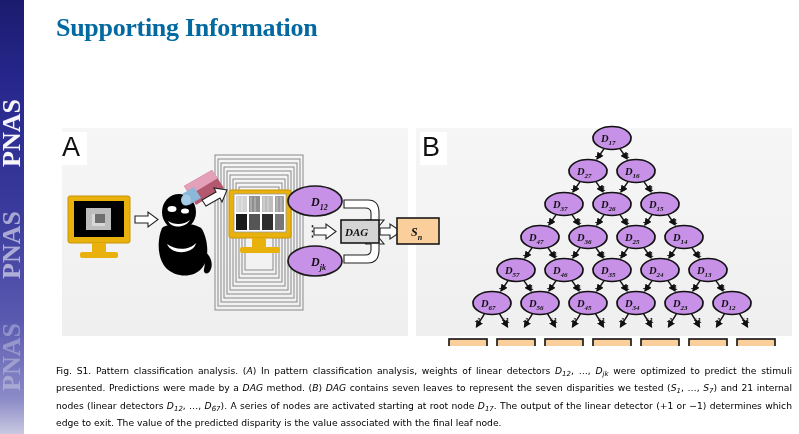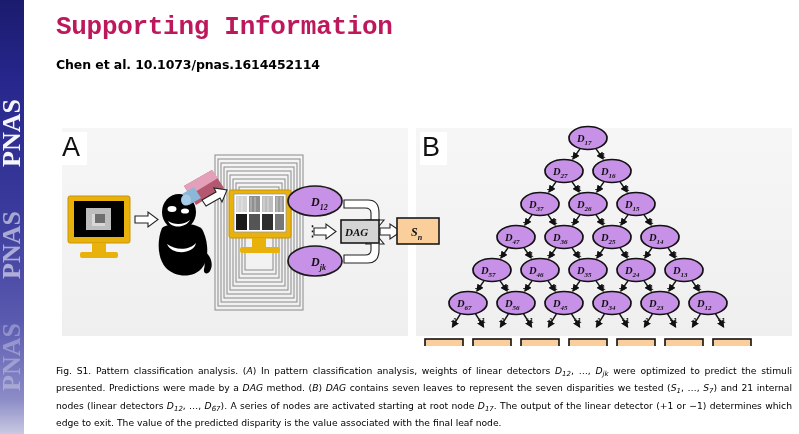--- a/index.html
+++ b/index.html
@@ -28,22 +28,22 @@
     white-space:nowrap;
     opacity:.96;
   }
   #pnas-spine .w1{top:118px;}
   #pnas-spine .w2{top:230px;opacity:.55;}
   #pnas-spine .w3{top:342px;opacity:.30;}
 
   
   #header{position:absolute;left:56px;top:14px;width:700px;}
   #doc-title{
-    font-family:Liberation Mono, monospace;
-    font-weight:bold;font-size:26px;color:#be185d;letter-spacing:-0.3px;
+    font-family:Liberation Serif, serif;
+    font-weight:bold;font-size:26px;color:#0369a1;letter-spacing:-0.3px;
     line-height:1.05;margin:0;
   }
   #doc-subtitle{
     font-family:"DejaVu Sans",sans-serif;
     font-weight:bold;font-size:12.5px;color:#000;
     margin:16px 0 0 0;letter-spacing:-0.1px;
   }
 
   
   #figure{
@@ -61,21 +61,21 @@
     font-size:27px;color:#111;line-height:1;z-index:6;
     background:#ffffff;padding:2px 7px 4px 2px;
   }
   #panel-a-letter{left:4px;top:8px;}
   #panel-b-letter{left:364px;top:8px;}
 
   
   #panel-a-art{position:absolute;left:6px;top:4px;width:346px;height:208px;}
 
   
-  #panel-b-art{position:absolute;left:344px;top:0px;width:376px;height:222px;}
+  #panel-b-art{position:absolute;left:368px;top:0px;width:376px;height:222px;}
 
   
   #caption{
     position:absolute;left:56px;top:364px;width:736px;
     font-family:"DejaVu Sans",sans-serif;
     font-size:9.2px;line-height:13.4px;color:#000;
     text-align:justify;
   }
   #caption b{font-weight:normal;}
   #caption i{font-style:italic;}
@@ -85,21 +85,20 @@
 <body>
 
 <div id="pnas-spine">
   <div class="pnas-word w1">PNAS</div>
   <div class="pnas-word w2">PNAS</div>
   <div class="pnas-word w3">PNAS</div>
 </div>
 
 <div id="header">
   <h1 id="doc-title">Supporting Information</h1>
-  <div id="doc-subtitle">Chen et al. 10.1073/pnas.1614452114</div>
 </div>
 
 <div id="figure">
 
   <div class="panel-bg" id="panel-a-bg"></div>
   <div class="panel-bg" id="panel-b-bg"></div>
 
   <div class="panel-letter" id="panel-a-letter">A</div>
   <div class="panel-letter" id="panel-b-letter">B</div>
 

